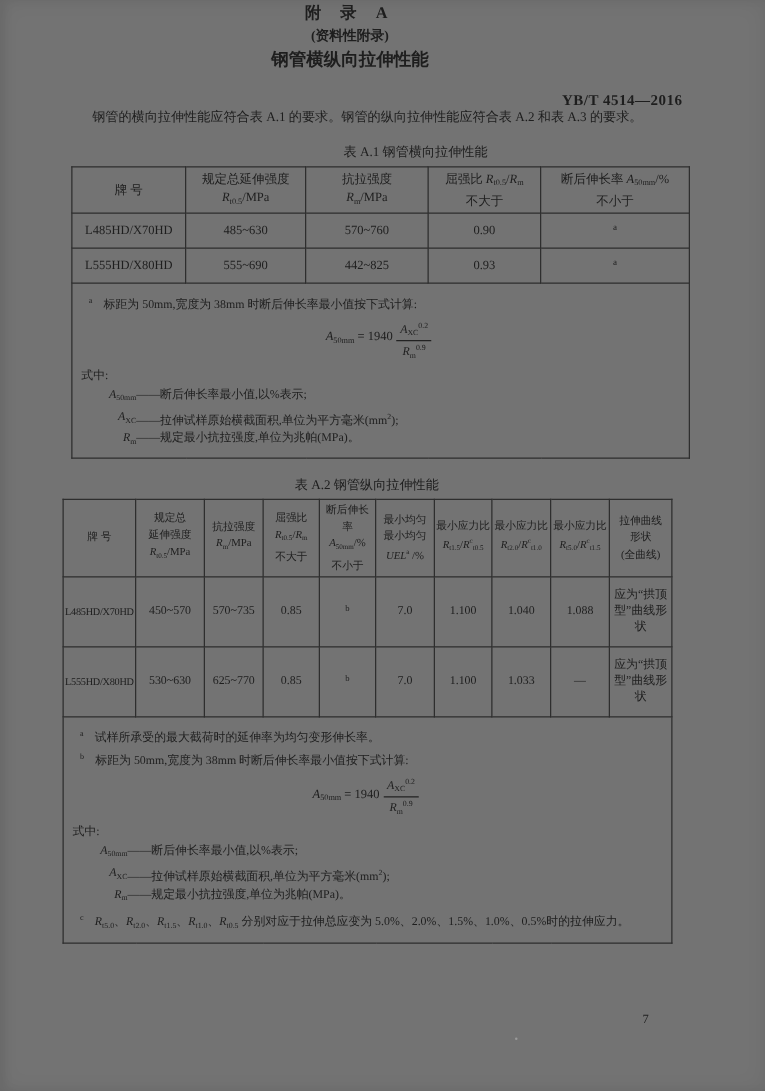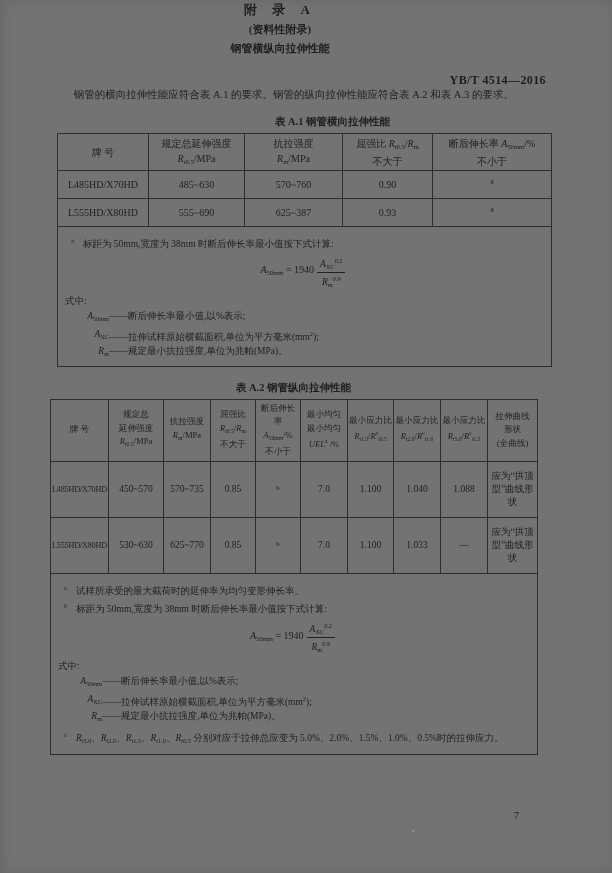--- a/index.html
+++ b/index.html
@@ -13,26 +13,26 @@
     color:#1e1e1e;
     overflow:hidden;
   }
   .doc-number{
     position:absolute;top:73px;right:66px;
     font-size:12px;font-weight:bold;letter-spacing:.4px;
   }
   .title-block{width:560px;text-align:center;}
   .appendix-title{font-size:13px;font-weight:bold;letter-spacing:6px;line-height:20px;}
   .appendix-subtitle{font-size:11px;font-weight:bold;line-height:19px;}
-  .appendix-subject{font-size:11px;font-weight:bold;line-height:19px;}
+  .appendix-subject{font-size:14px;font-weight:bold;line-height:19px;}
   .intro{
     margin:29px 57px 0 57px;width:498px;
     font-size:10.5px;line-height:15px;text-indent:1.6em;
   }
-  .caption{font-weight:bold;font-size:10.5px;text-align:center;}
+  .caption{font-weight:normal;font-size:10.5px;text-align:center;}
   .caption-a1{margin-top:13px;width:552px;padding-left:57px;box-sizing:border-box;text-align:center;width:494px;margin-left:57px;}
   .caption-a2{margin-top:14px;width:487px;margin-left:50px;}
   table{border-collapse:collapse;table-layout:fixed;background:transparent;}
   .t1{margin:4px 0 0 57px;width:494px;}
   .t2{margin:4px 0 0 50px;width:487px;}
   th,td{border:1px solid #2e2e2e;text-align:center;vertical-align:middle;padding:1px 2px;font-weight:normal;}
   .t1 th{height:34px;font-size:10px;line-height:15px;}
   .t1 td.data{height:25px;font-size:10px;}
   .t2 th{height:59px;font-size:8.6px;line-height:13.5px;padding:1px 1px;}
   .t2 td.data{height:53px;font-size:9.5px;line-height:13px;}
@@ -113,21 +113,21 @@
       <tr>
         <td class="data">L485HD/X70HD</td>
         <td class="data">485~630</td>
         <td class="data">570~760</td>
         <td class="data">0.90</td>
         <td class="data"><span class="note-sup">a</span></td>
       </tr>
       <tr>
         <td class="data">L555HD/X80HD</td>
         <td class="data">555~690</td>
-        <td class="data">625~387</td>
+        <td class="data">442~825</td>
         <td class="data">0.93</td>
         <td class="data"><span class="note-sup">a</span></td>
       </tr>
       <tr>
         <td class="footcell" colspan="5">
           <div class="fn"><sup class="mk">a</sup><span>标距为 50mm,宽度为 38mm 时断后伸长率最小值按下式计算:</span></div>
           <div class="formula">
             <span><span class="i">A</span><span class="sub">50mm</span><span> = 1940 </span></span>
             <span class="frac">
               <span class="fnum"><span class="i">A</span><span class="sub">XC</span><span class="sup">0.2</span></span>

